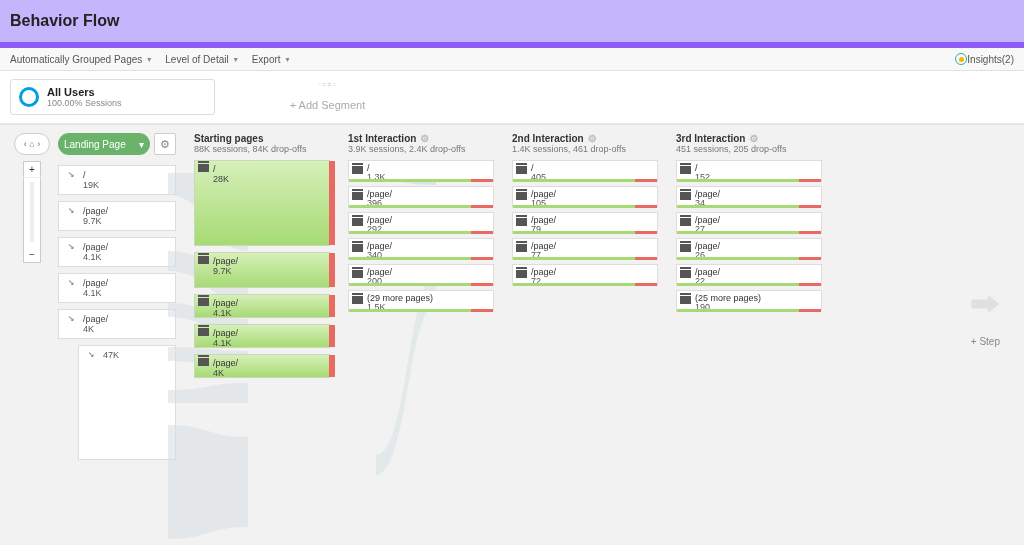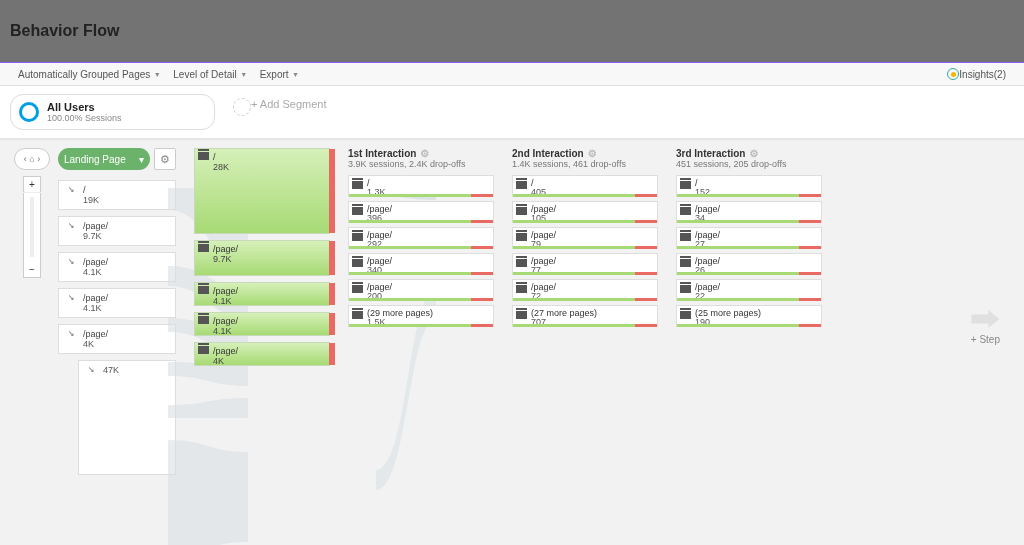--- a/index.html
+++ b/index.html
@@ -1,33 +1,33 @@
 <!DOCTYPE html>
 <html><head>
 <meta charset="utf-8">
 <style>
   * { box-sizing: border-box; margin: 0; padding: 0; font-family: Arial, Helvetica, sans-serif; }
   body { width: 1024px; height: 545px; background: #f0f0f0; color: #333; font-size: 11px; overflow: hidden; }
 
   
-  .titlebar { background:#737373; padding:22px 10px; border-bottom:1px solid #8b5cf6; display:flex; align-items:center; }
+  .titlebar { background:#c4b5fd; padding:12px 10px; border-bottom:6px solid #8b5cf6; display:flex; align-items:center; }
   .titlebar h1 { font-size:16px; font-weight:bold; color:#222; }
 
-  .toolbar { background:#f8f8f8; border-bottom:1px solid #e0e0e0; padding:5px 18px; display:flex; align-items:center; justify-content:space-between; font-size:10px;}
+  .toolbar { background:#f8f8f8; border-bottom:1px solid #e0e0e0; padding:5px 10px; display:flex; align-items:center; justify-content:space-between; font-size:10px;}
   .toolbar-left { display:flex; gap:14px; }
   .tb-item { color:#555; cursor:pointer; display:flex; align-items:center; gap:3px; }
   .caret::after { content:"▾"; font-size:8px; color:#888; margin-left:2px; }
   .insights { display:flex; align-items:center; color:#555; }
   .insights-icon { width:12px; height:12px; border:1px solid #3aa; border-radius:50%; display:flex; align-items:center; justify-content:center;}
   .insights-icon::after{ content:""; width:5px; height:5px; background:#f7b500; border-radius:50%; }
 
   
   .segments { display:flex; gap:10px; padding:8px 10px; background:#fff; border-bottom:1px solid #e6e6e6;}
-  .seg-card { border:1px solid #ddd; border-radius:13px; width:205px; height:36px; display:flex; align-items:center; padding:4px 8px; gap:8px; }
-  .seg-add { width:205px; height:36px; display:flex; align-items:flex-start; padding:4px 8px; gap:0; color:#aaa; }
+  .seg-card { border:1px solid #ddd; border-radius:3px; width:205px; height:36px; display:flex; align-items:center; padding:4px 8px; gap:8px; }
+  .seg-add { width:205px; height:36px; display:flex; align-items:center; padding:4px 8px; gap:13px; color:#aaa;flex-direction:column; }
   .seg-circle { width:20px; height:20px; border:3px solid #009fe3; border-radius:50%; }
   .seg-circle-grey { width:18px; height:18px; border:1px dashed #ccc; border-radius:50%; }
   .seg-title { font-size:11px; font-weight:bold; color:#222; }
   .seg-sub { font-size:9px; color:#888; }
 
   
   .flowwrap { position:relative; height:444px; background:#f2f2f2; border-top:1px solid #e5e5e5; padding:8px 10px 8px 58px; }
   .zoomctrls { position:absolute; left:14px; top:8px; display:flex; flex-direction:column; align-items:center; gap:6px; }
   .home-pill { width:36px; height:22px; border:1px solid #ccc; border-radius:11px; background:#fff; display:flex; align-items:center; justify-content:center; gap:2px; font-size:9px; color:#666;}
   .zoombox { width:18px; border:1px solid #ccc; background:#fff; display:flex; flex-direction:column; align-items:center;}
@@ -68,21 +68,21 @@
   .inode { position:relative; margin-bottom:4px; padding:3px 4px 3px 18px; background:#fff; border-top:1px solid #ddd; border-left:1px solid #ddd; border-right:1px solid #ddd; border-bottom:1px solid #ddd; height:22px;}
   .inode .nicon{ position:absolute; left:3px; top:5px; width:11px; height:8px; background:#555; }
   .inode .nicon::after{ content:""; position:absolute; left:0; top:-3px; width:11px; height:2px; background:#555;}
   .inode .bar{ position:absolute; left:0; right:0; bottom:-1px; height:3px; background:linear-gradient(90deg,#a7da74,#a7da74 85%,#e96a63 85%);}
   .inode-title{font-size:9px; color:#333; line-height:9px;}
   .inode-val{font-size:9px; color:#555; line-height:9px;}
 
   .flows-svg{ position:absolute; left:58px; top:30px; pointer-events:none;}
   .flowpath{ fill:#d8e0e4; opacity:0.6; }
 
-  .stepbtn{ position:absolute; right:24px; top:170px; display:flex; flex-direction:column; align-items:center; gap:6px; color:#888; font-size:10px;}
+  .stepbtn{ position:absolute; right:24px; top:170px; display:flex; flex-direction:column; align-items:center; gap:23px; color:#888; font-size:10px;}
   .steparrow{ width:28px; height:18px; background:#e0e0e0; clip-path:polygon(0 25%,60% 25%,60% 0,100% 50%,60% 100%,60% 75%,0 75%);}
 </style>
 </head>
 <body>
 
 <div class="titlebar">
   <h1>Behavior Flow</h1>
 </div>
 
 <div class="toolbar">
@@ -189,20 +189,26 @@
             <div class="src-icon"></div>
             <div>
               <div class="src-text"></div>
               <div class="src-val">47K</div>
             </div>
           </div>
         </div>
     </div>
 
     <div class="col col-narrow" style="width:136px">
+      <div class="col-header">
+        <div class="col-title">
+            <span>Starting pages</span>
+          </div>
+        <div class="col-sub">88K sessions, 84K drop-offs</div>
+      </div>
       <div id="starting-list">
           <div class="node h28">
             <span class="nicon"></span>
             <div class="node-title">/</div>
             <div class="node-val">28K</div>
             <span class="dropoff"></span>
           </div>
           <div class="node h10">
             <span class="nicon"></span>
             <div class="node-title">/page/</div>
@@ -310,26 +316,20 @@
             <div class="inode-title">/page/</div>
             <div class="inode-val">77</div>
             <div class="bar"></div>
           </div>
           <div class="inode">
             <span class="nicon"></span>
             <div class="inode-title">/page/</div>
             <div class="inode-val">72</div>
             <div class="bar"></div>
           </div>
-          <div class="inode">
-            <span class="nicon"></span>
-            <div class="inode-title">(27 more pages)</div>
-            <div class="inode-val">707</div>
-            <div class="bar"></div>
-          </div>
         </div>
     </div>
 
     <div class="col col-narrow" style="width:146px">
       <div class="col-header">
         <div class="col-title">
             <span>3rd Interaction</span>
             <span class="gear-small">⚙</span>
           </div>
         <div class="col-sub">451 sessions, 205 drop-offs</div>

